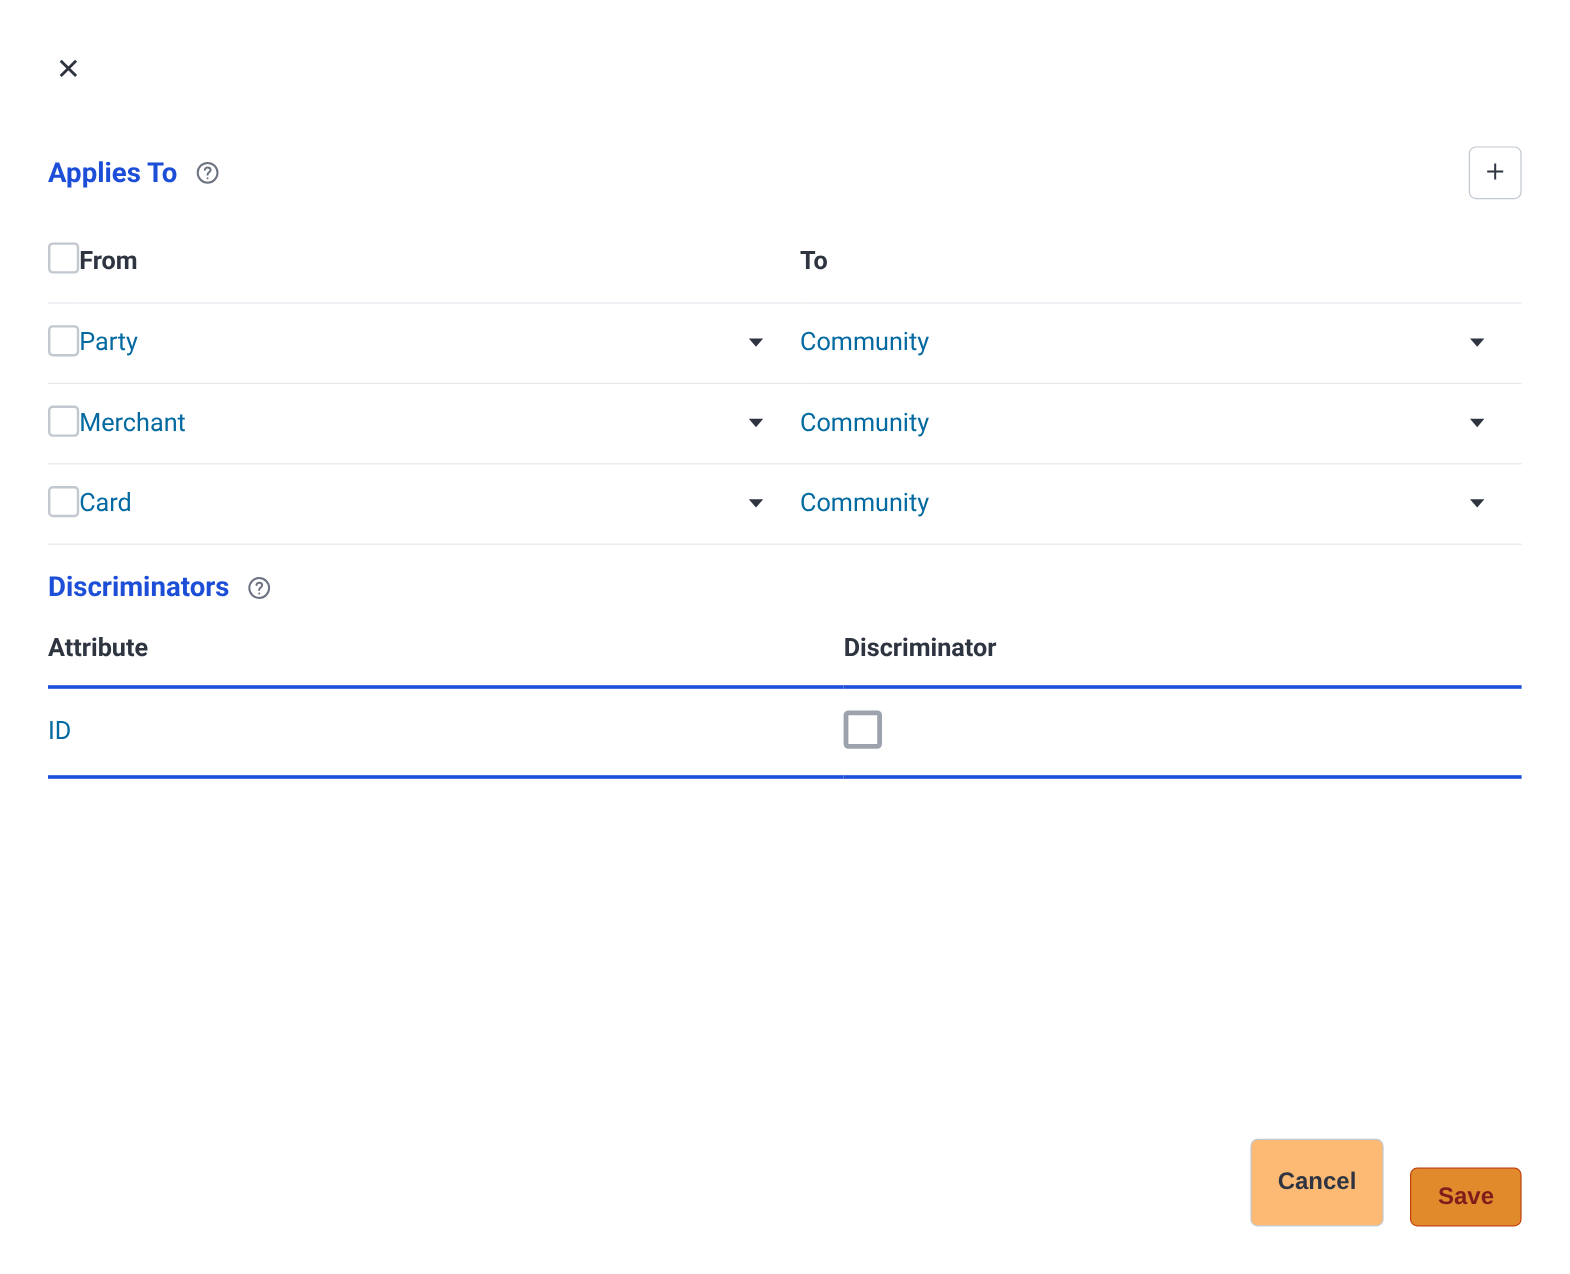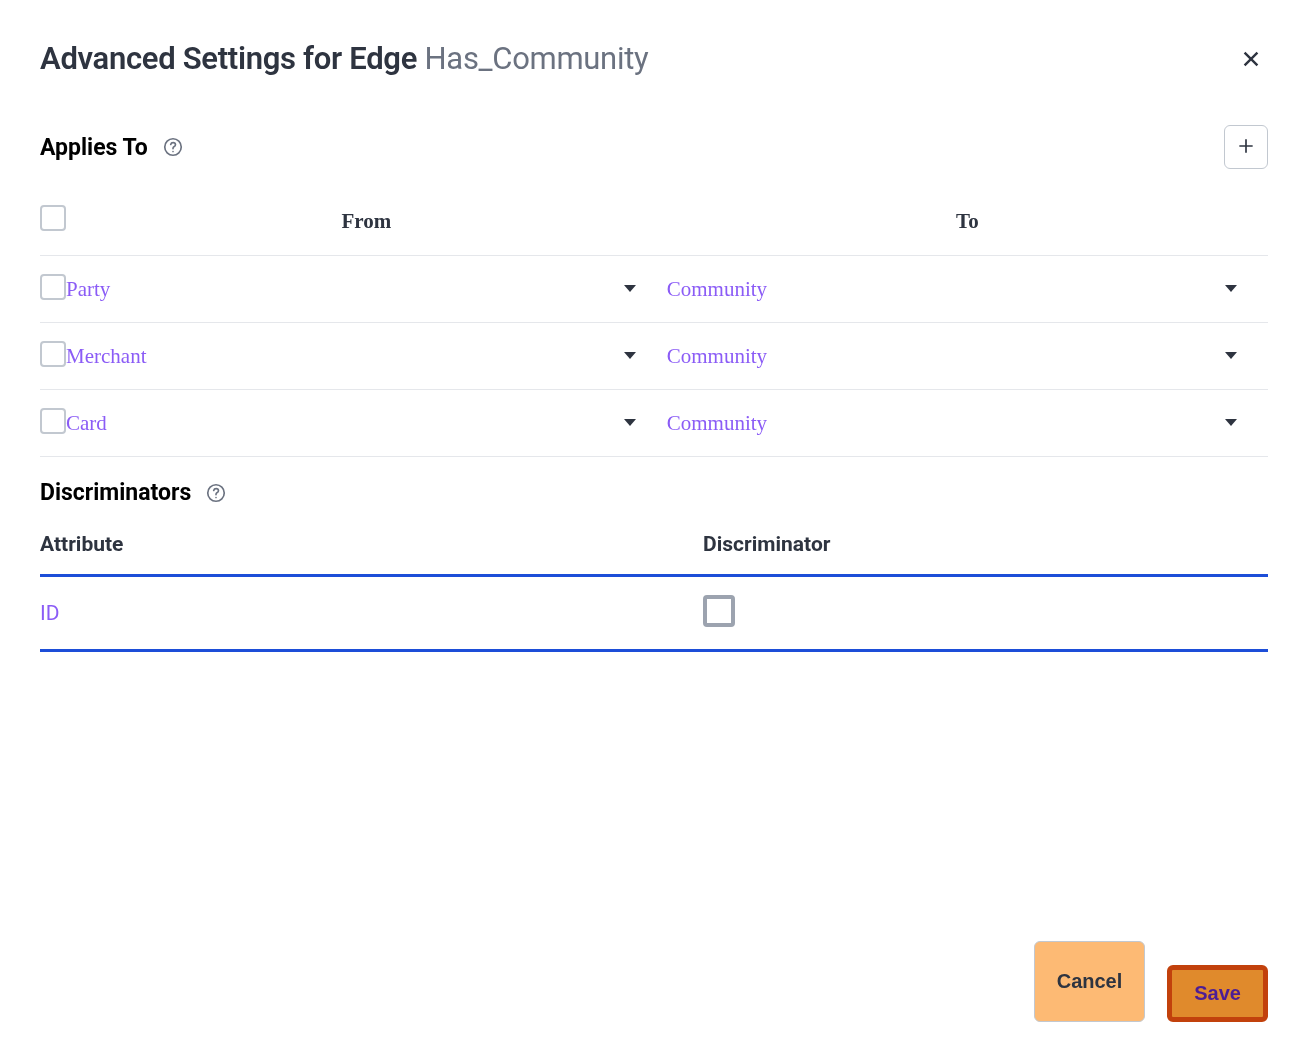--- a/index.html
+++ b/index.html
@@ -49,21 +49,21 @@
     margin-bottom: 18px;
   }
   .section-title-wrap {
     display: flex;
     align-items: center;
     gap: 14px;
   }
   .section-title {
     font-size: 23px;
     font-weight: 700;
-    color: #000000;
+    color: #1d4ed8;
   }
   .help-icon {
     width: 22px; height: 22px;
     display: inline-flex;
   }
   .help-icon svg { width: 22px; height: 22px; stroke: #6b7280; fill: none; stroke-width: 1.8; }
 
   .add-btn {
     width: 44px; height: 44px;
     border: 1.5px solid #c2c8d0;
@@ -74,25 +74,24 @@
     justify-content: center;
     cursor: pointer;
   }
   .add-btn svg { width: 20px; height: 20px; stroke: #2e3440; stroke-width: 2; }
 
   .applies-table {
     width: 100%;
     border-collapse: collapse;
   }
   .applies-table th, .applies-table td {
-    text-align: center;
+    text-align: left;
     padding: 18px 0;
     border-bottom: 1px solid #e5e7eb;
     vertical-align: middle;
-    font-family: Liberation Serif, serif;
   }
   .applies-table thead th {
     font-size: 21px;
     font-weight: 700;
     color: #2e3440;
   }
   .col-check { width: 56px; }
   .col-from-wrap { width: 50%; }
   .col-to-wrap { width: 50%; }
 
@@ -106,21 +105,21 @@
   }
   .checkbox.large {
     width: 32px; height: 32px;
     border-width: 4px;
     border-color: #9ca3af;
   }
 
   .cell-text {
     font-size: 21px;
     font-weight: 400;
-    color: #8b5cf6;
+    color: #0369a1;
   }
 
   .caret {
     display: inline-flex;
     cursor: pointer;
   }
   .caret svg { width: 14px; height: 10px; fill: #2e3440; }
 
   .section-gap { height: 22px; }
 
@@ -156,40 +155,37 @@
     border-radius: 6px;
     cursor: pointer;
   }
   .btn-cancel {
     background: #fdba74;
     border: 1.5px solid #c2c8d0;
     color: #2e3440;
   }
   .btn-save {
     background: #e08a2c;
-    border: 5px solid #c2410c;
-    color: #4c1d95;
+    border: 1px solid #c2410c;
+    color: #7f1d1d;
     margin-top: 24px;
   }
   .from-cell, .to-cell {
     display: flex;
     align-items: center;
     justify-content: space-between;
     padding-right: 30px;
   }
 </style>
 </head>
 <body>
 
 <div class="dialog">
 
   <div class="dialog-header">
-    <div class="dialog-title">
-      <span>Advanced Settings for Edge </span><span class="edge-name">Has_Community</span>
-    </div>
     <button class="close-btn">
       <span>
         <svg viewBox="0 0 24 24" fill="none">
             <path d="M5 5 L19 19 M19 5 L5 19"></path>
           </svg>
       </span>
     </button>
   </div>
 
   <div class="section-header">

